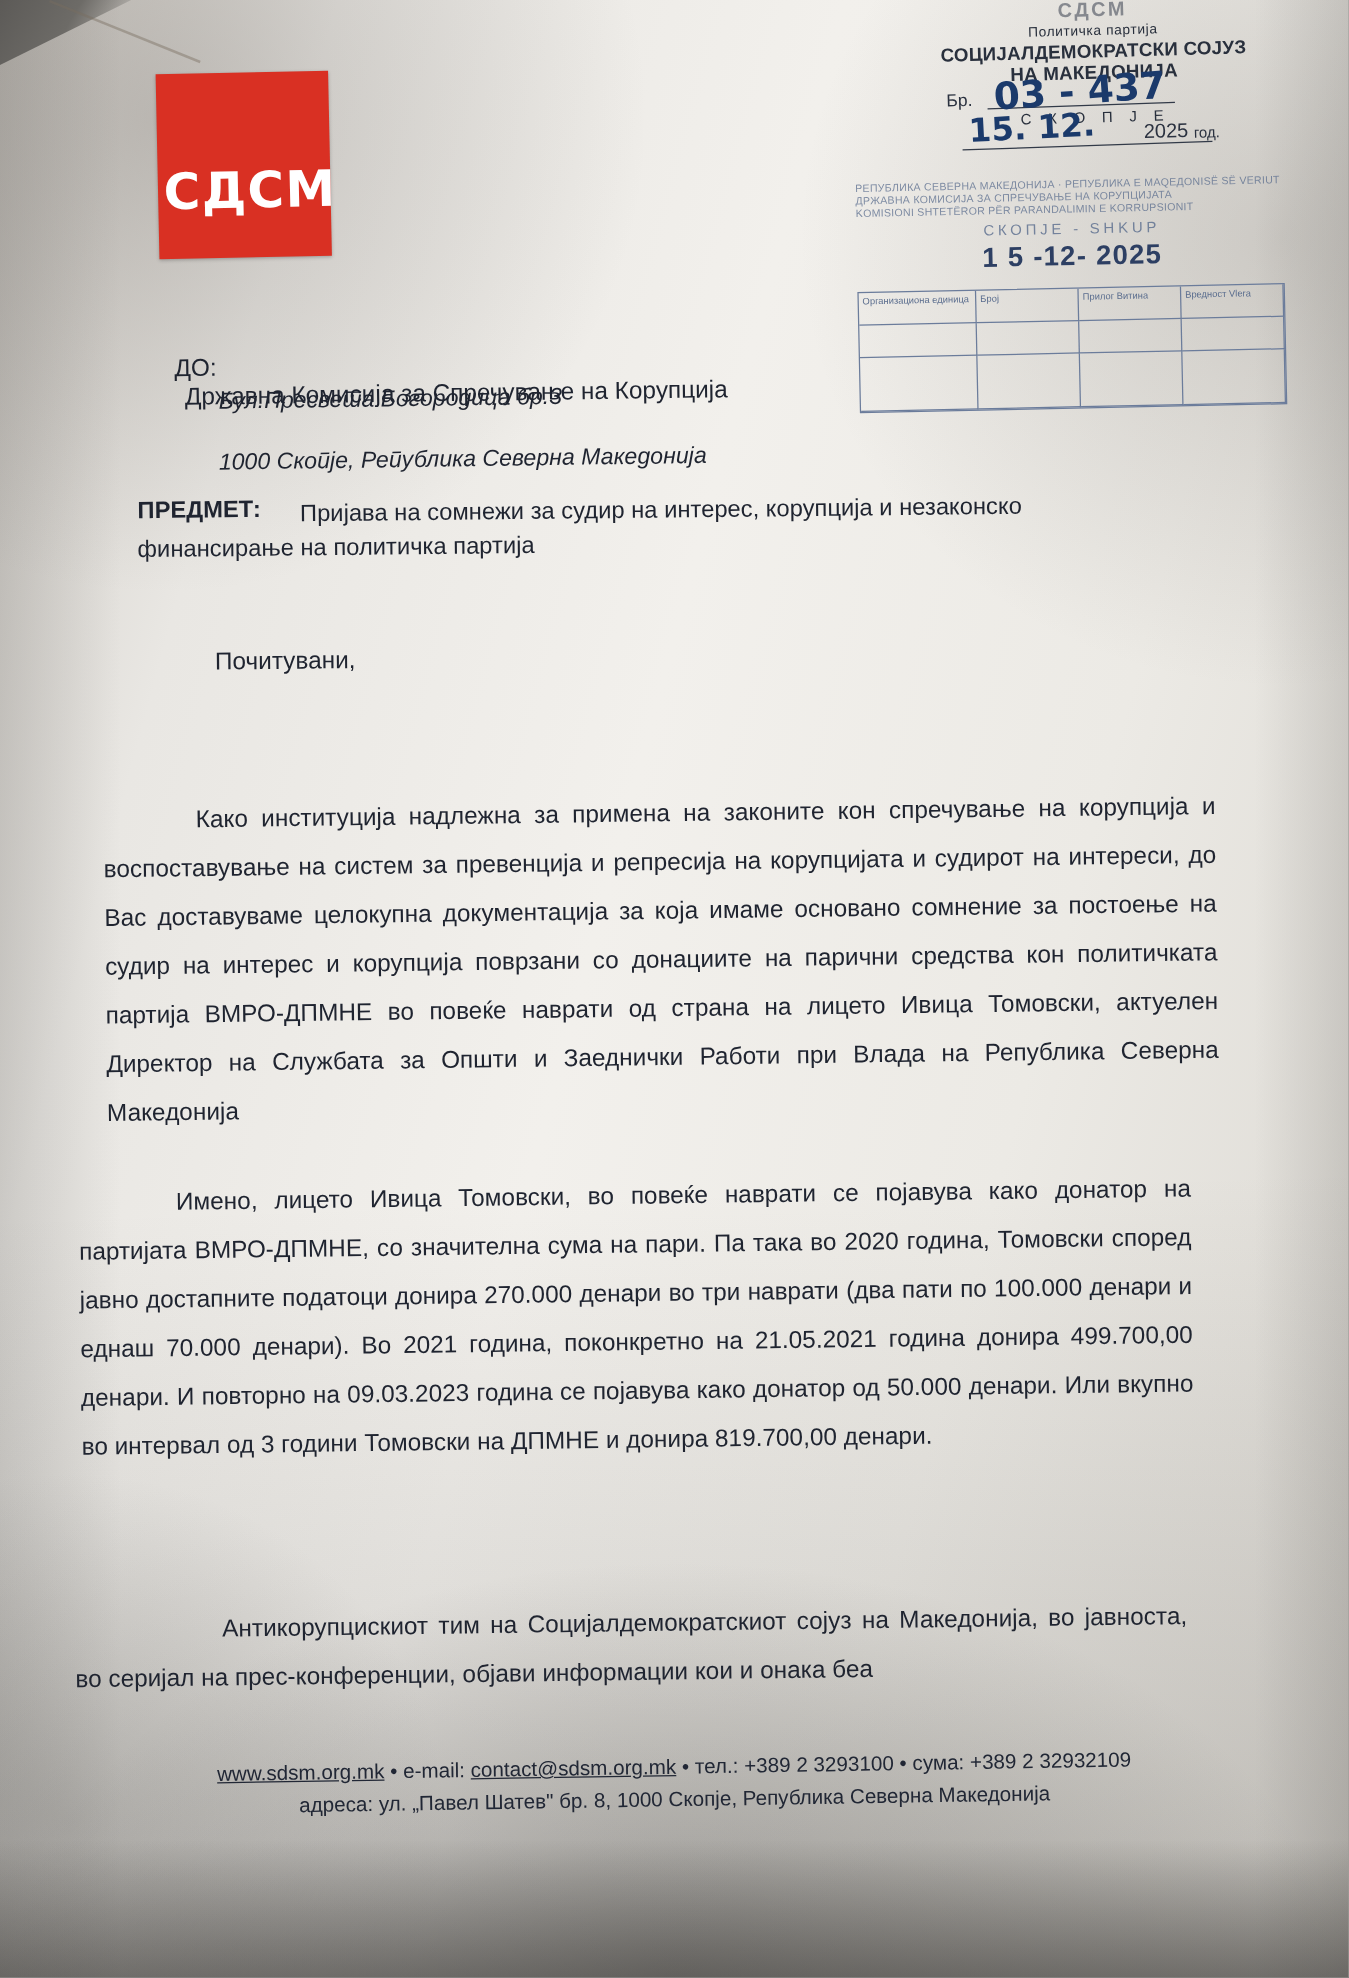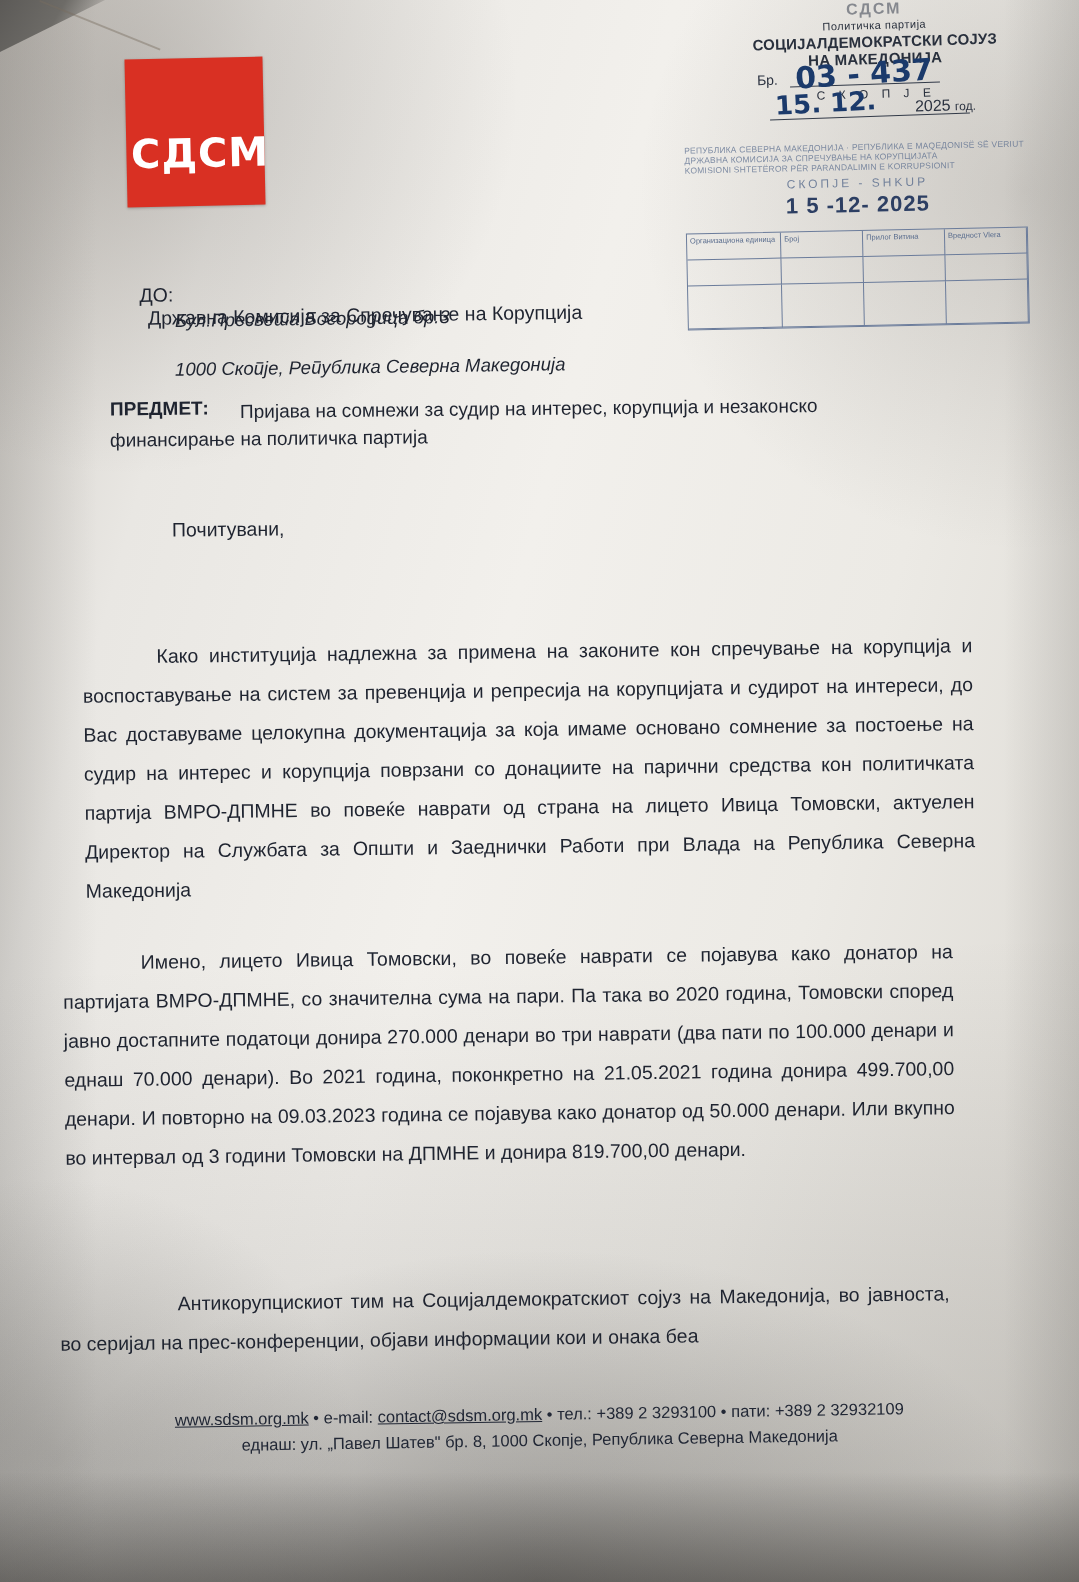--- a/index.html
+++ b/index.html
@@ -284,23 +284,23 @@
   <div id="footer">
     <div class="f1">
       <span class="mail">www.sdsm.org.mk</span>
       <span>•</span>
       <span>e-mail:</span>
       <span class="mail">contact@sdsm.org.mk</span>
       <span>•</span>
       <span>тел.:</span>
       <span>+389 2 3293100</span>
       <span>•</span>
-      <span>пати:</span>
+      <span>сума:</span>
       <span>+389 2 32932109</span>
     </div>
     <div class="f2">
-      <span>еднаш:</span>
+      <span>адреса:</span>
       <span>ул. „Павел Шатев" бр. 8, 1000 Скопје, Република Северна Македонија</span>
     </div>
   </div>
 
   <div id="bottom-shade"></div>
 </div>
 
 </body></html>

